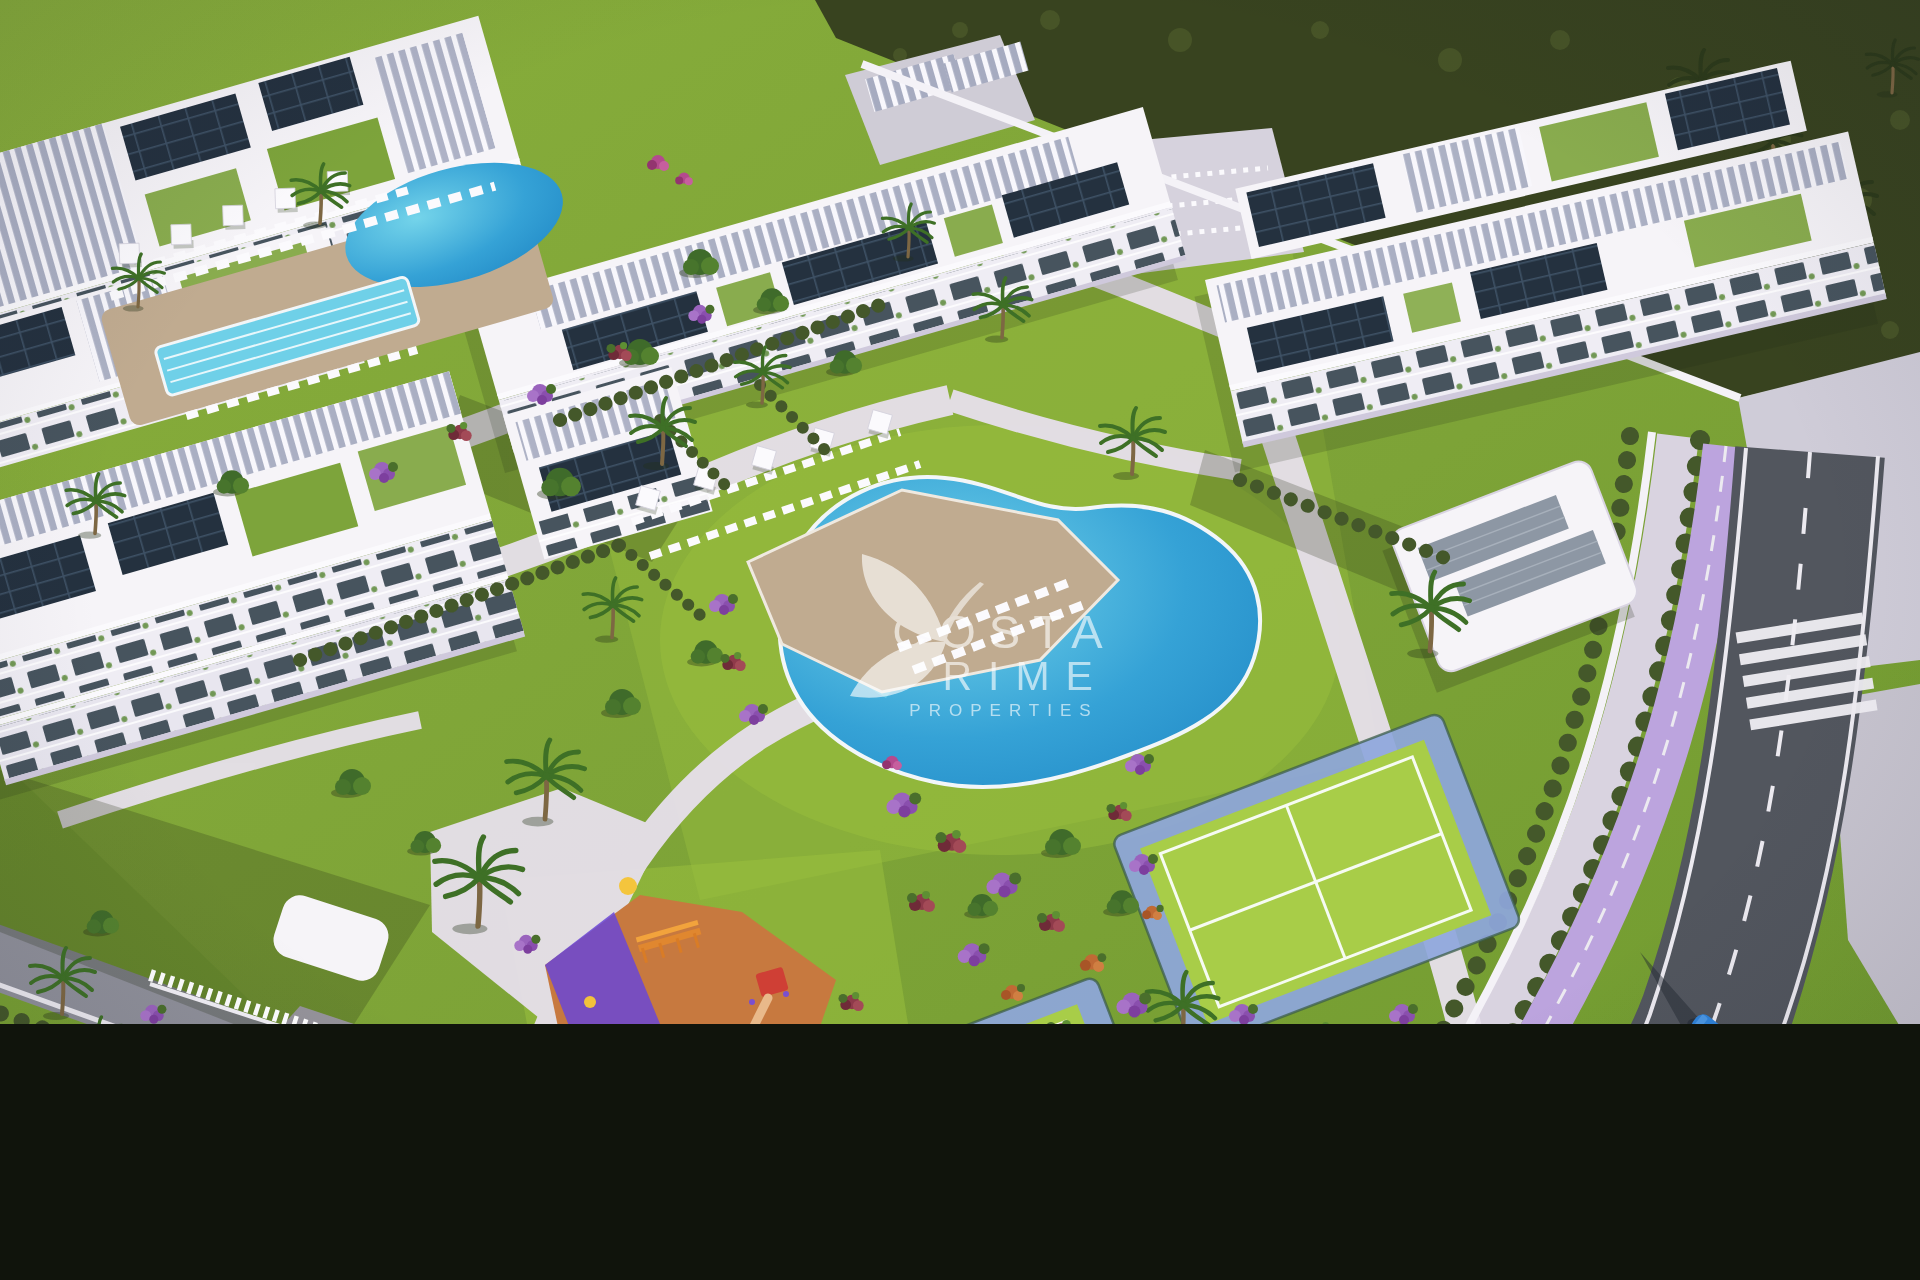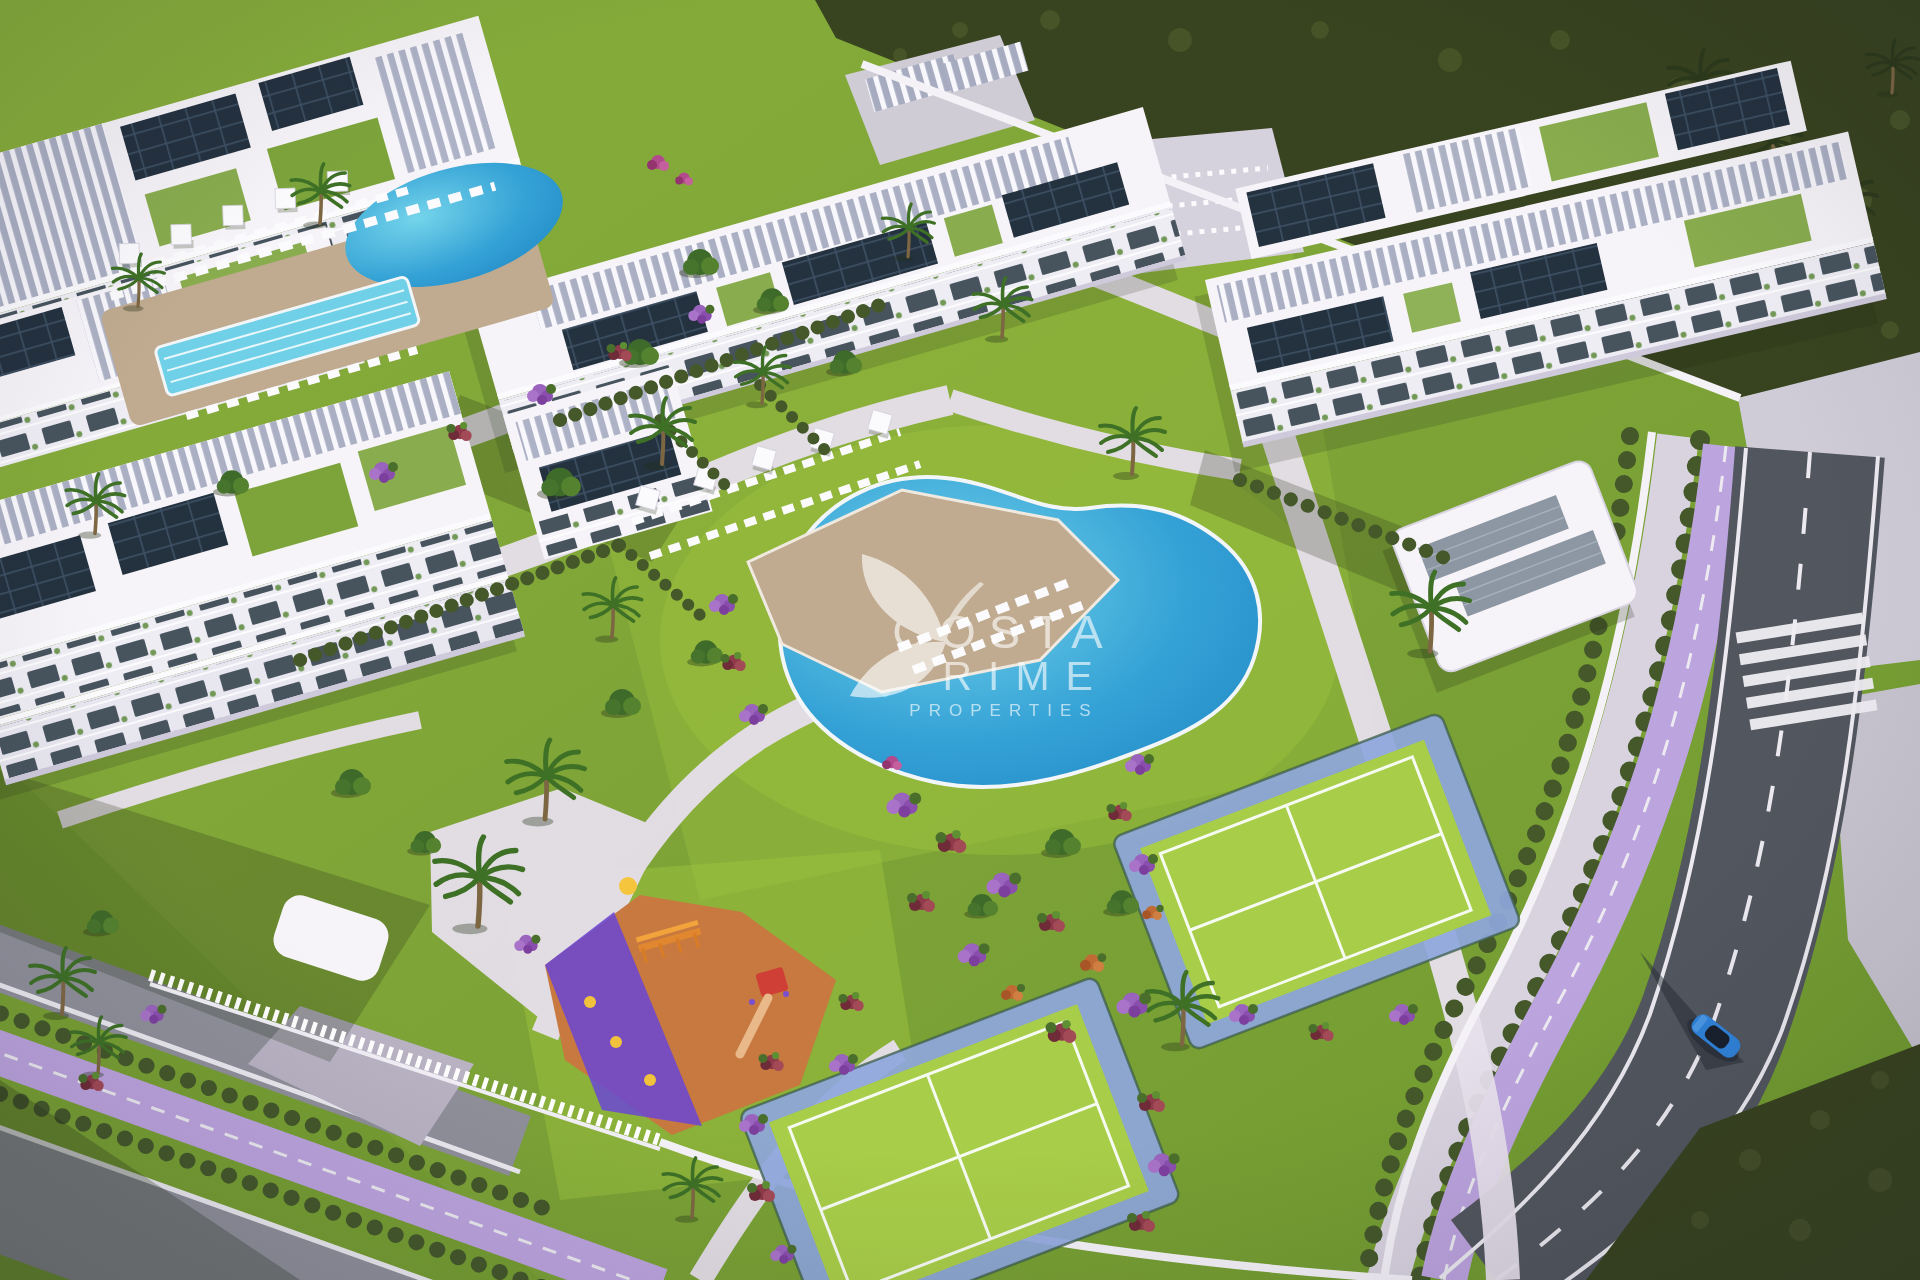--- a/index.html
+++ b/index.html
@@ -1,16 +1,16 @@
 <!DOCTYPE html>
 <html style="--lawn: #7fa735; --lawnBright: #9cc13e; --scrub: #38431f; --poolDeep: #1f86c4; --poolLight: #6fd0e8; --deck: #c0ab90; --building: #f6f4f8; --buildingShade: #cfc9dc; --glass: #47545e; --solar: #24313f; --path: #e7e0ec; --road: #52565e; --bikeLane: #bca4de; --sidewalk: #d9d3e0; --hedge: #44582a; --treeGreen: #3f6b2a; --palmGreen: #3e7026; --flowerPurple: #9a63bd; --flowerMagenta: #b44a8e; --flowerRed: #8e3a4a; --flowerOrange: #c06a35; --court: #a8cd48; --courtApron: #8ea6dc; --playOrange: #c7793f; --playPurple: #6a46d6; --wallWhite: #f4f2f7; --lineWhite: #eceaf0; --carBlue: #2f82d8; --watermark: #ffffff;"><head>
 <meta charset="utf-8">
 <style>
   html,body{margin:0;padding:0;background:#10140c;}
-  .stage{position:relative;width:1920px;height:1280px;overflow:hidden;font-family:"Liberation Sans",sans-serif;}
+  .stage{position:relative;width:1920px;height:1024px;overflow:hidden;font-family:"Liberation Sans",sans-serif;}
   svg{display:block}
   .lawnB     {fill:var(--lawnBright,#9cc13e);}
   .scrub     {fill:var(--scrub,#38431f);}
   .poolLight {fill:var(--poolLight,#6fd0e8);}
   .deck      {fill:var(--deck,#c0ab90);}
   .bld       {fill:var(--building,#f6f4f8);}
   .bldShade  {fill:var(--buildingShade,#cfc9dc);}
   .pathL     {stroke:var(--path,#e7e0ec);fill:none;}
   .pathFill  {fill:var(--path,#e7e0ec);}
   .road      {stroke:var(--road,#52565e);fill:none;}

